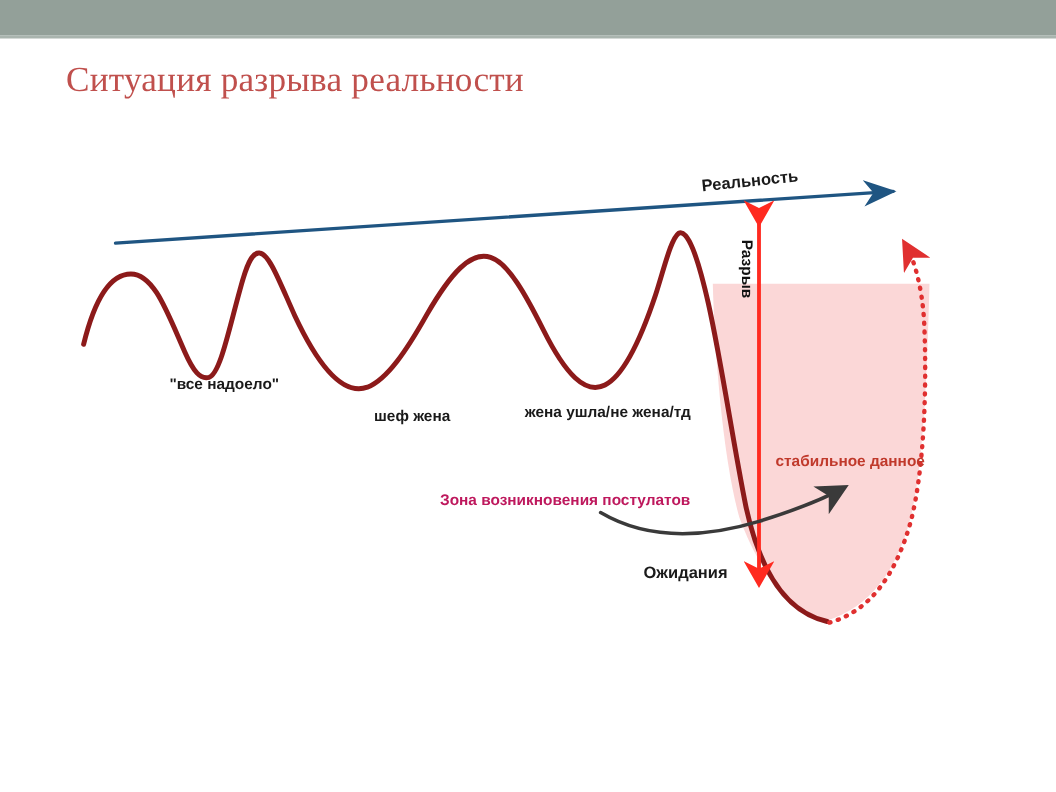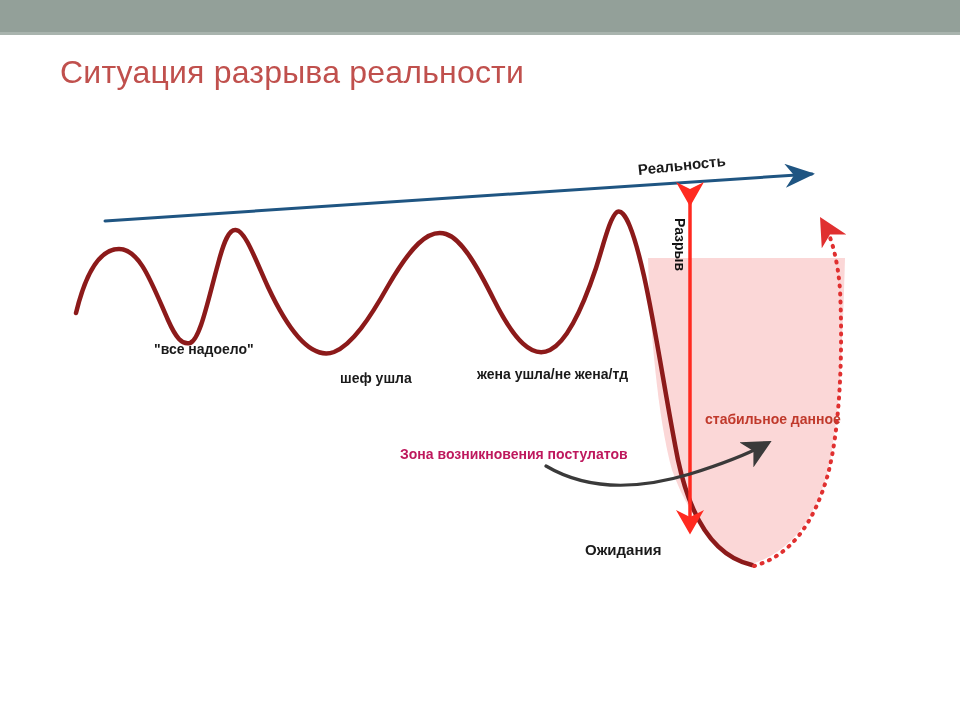--- a/index.html
+++ b/index.html
@@ -29,21 +29,21 @@
     left: 0;
     top: 32px;
     width: 960px;
     height: 3px;
     background: #a9b4ae;
   }
   #page-title {
     position: absolute;
     left: 60px;
     top: 54px;
-    font-family: Liberation Sans, sans-serif;
+    font-family: Liberation Serif, serif;
     font-size: 32px;
     font-weight: 400;
     color: #c0504d;
     letter-spacing: 0.2px;
     white-space: nowrap;
   }
   #figure {
     position: absolute;
     left: 0;
     top: 0;
@@ -146,23 +146,23 @@
 
   </svg>
 
   <div class="anno" style="left:638px; top:161px; font-size:15px; transform:rotate(-6deg); transform-origin:left center;">Реальность</div>
 
   <div id="label-razryv">Разрыв</div>
 
 
   <div class="anno" style="left:154px; top:341px; font-size:14px;">"все надоело"</div>
 
-  <div class="anno" style="left:340px; top:370px; font-size:14px;">шеф ушла</div>
+  <div class="anno" style="left:340px; top:370px; font-size:14px;">шеф жена</div>
 
   <div class="anno" style="left:477px; top:366px; font-size:14px;">жена ушла/не жена/тд</div>
 
   <div class="anno anno-dark" style="left:400px; top:446px; font-size:14px;">Зона возникновения постулатов</div>
 
   <div class="anno anno-red" style="left:705px; top:411px; font-size:14px;">стабильное данное</div>
 
-  <div class="anno" style="left:585px; top:512px; font-size:15px;margin-top:29px;">Ожидания</div>
+  <div class="anno" style="left:585px; top:512px; font-size:15px;">Ожидания</div>
 
 </div>
 
 </body></html>

